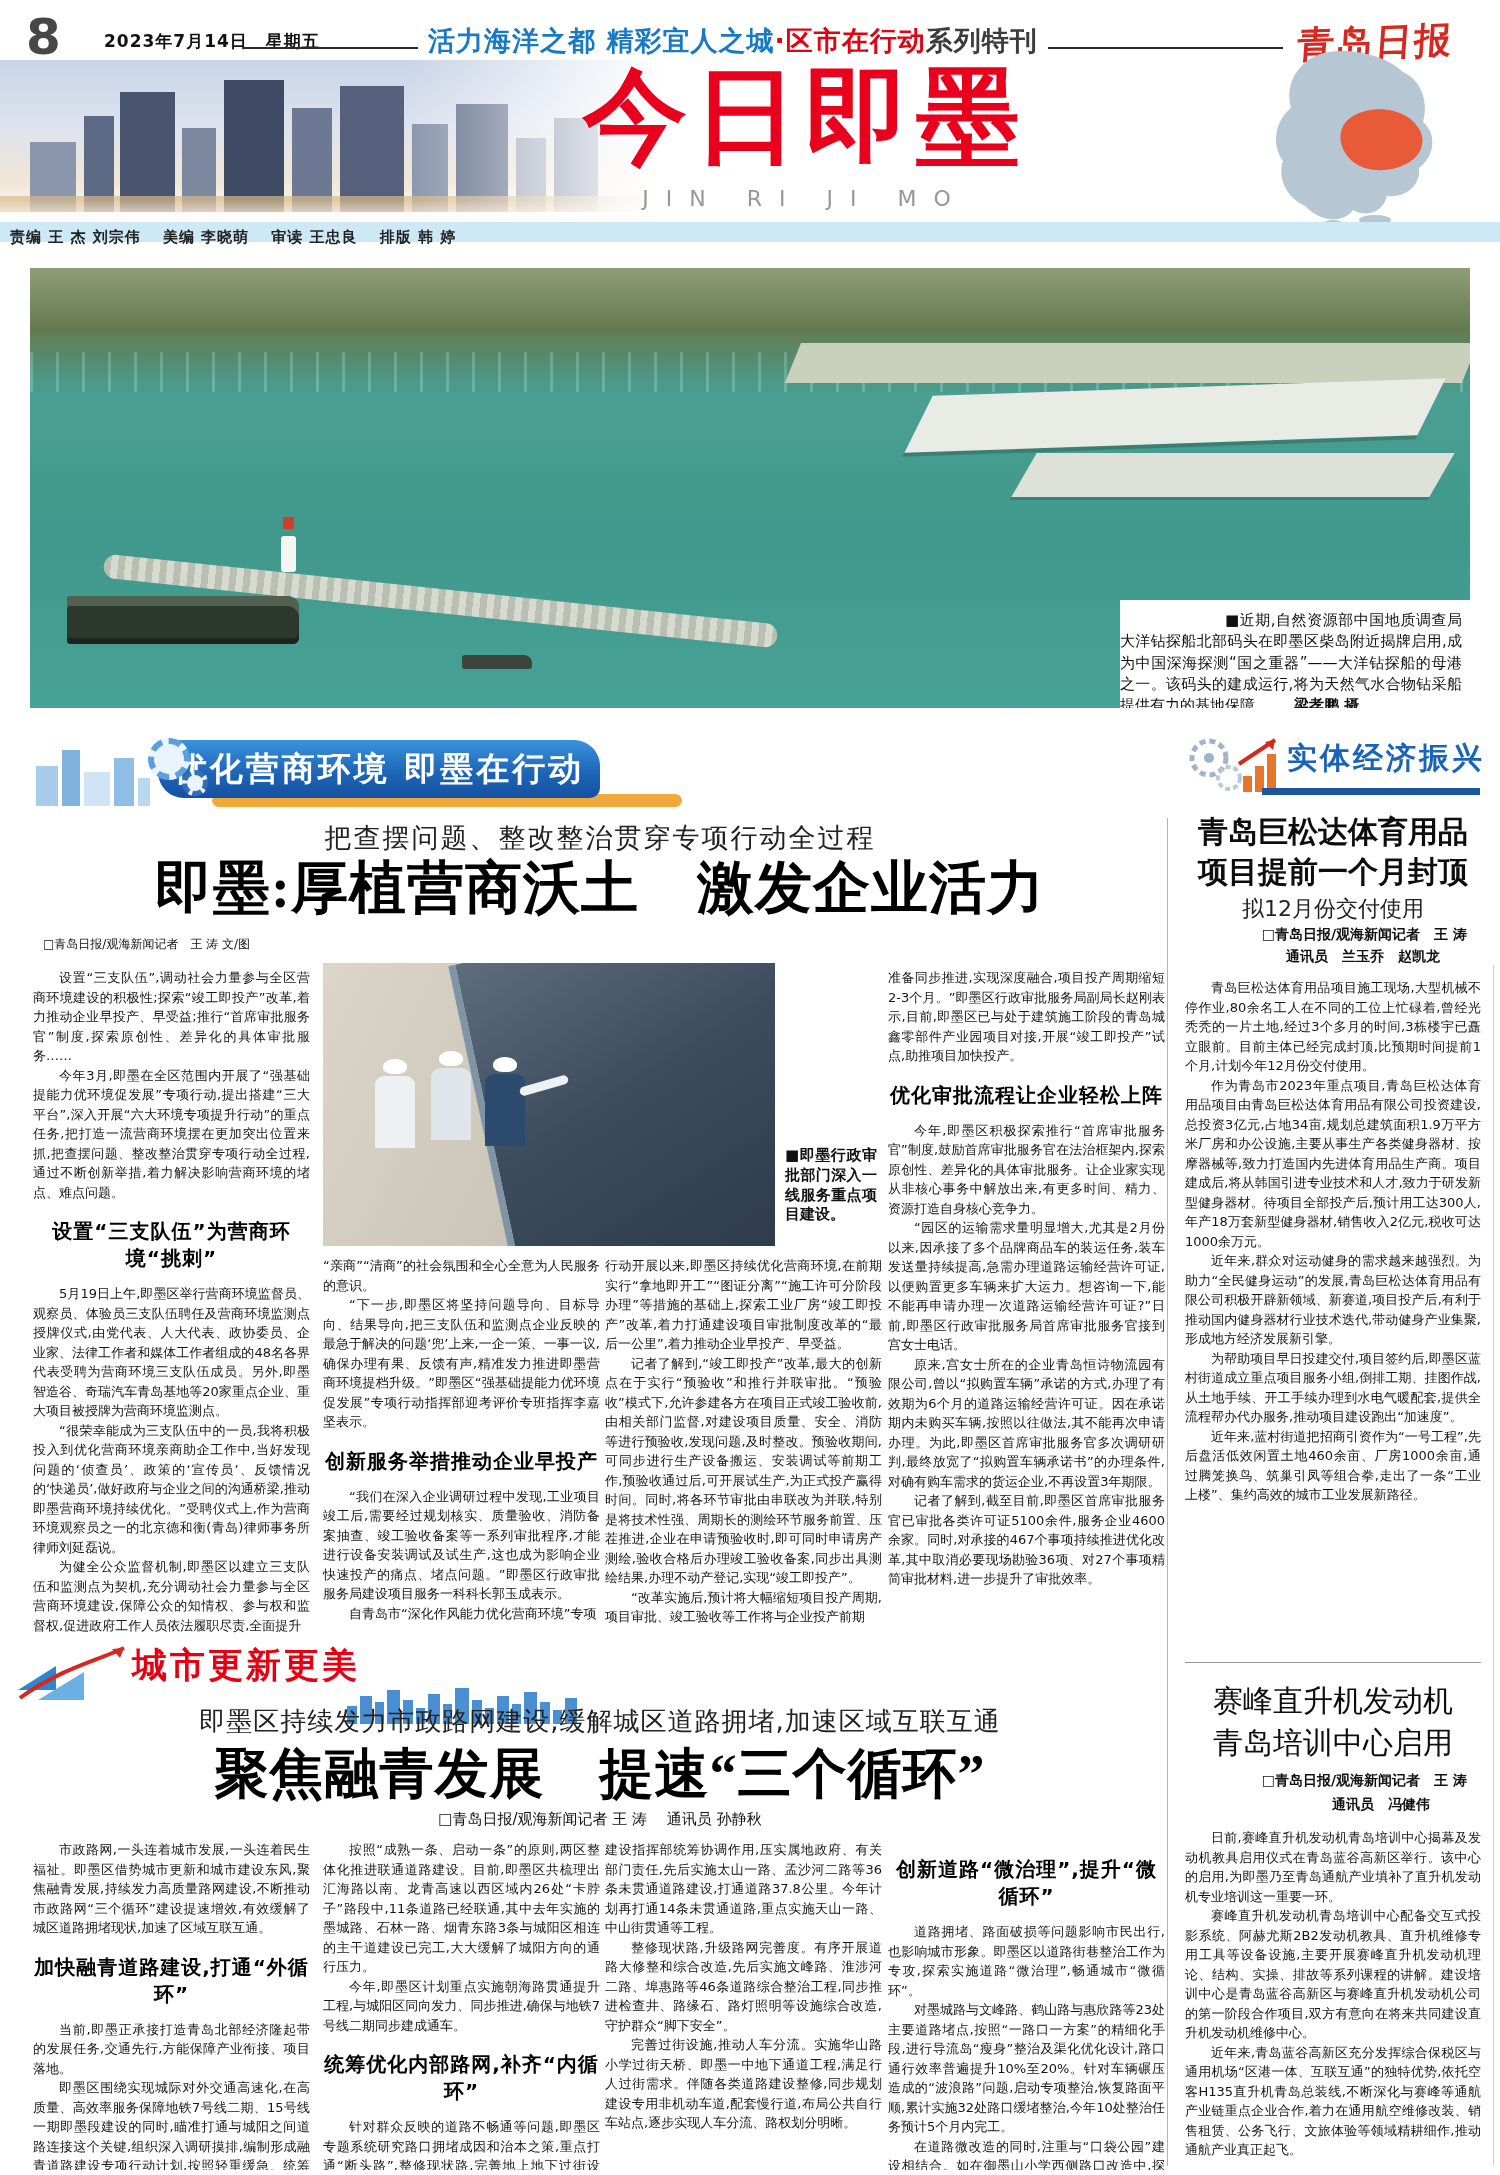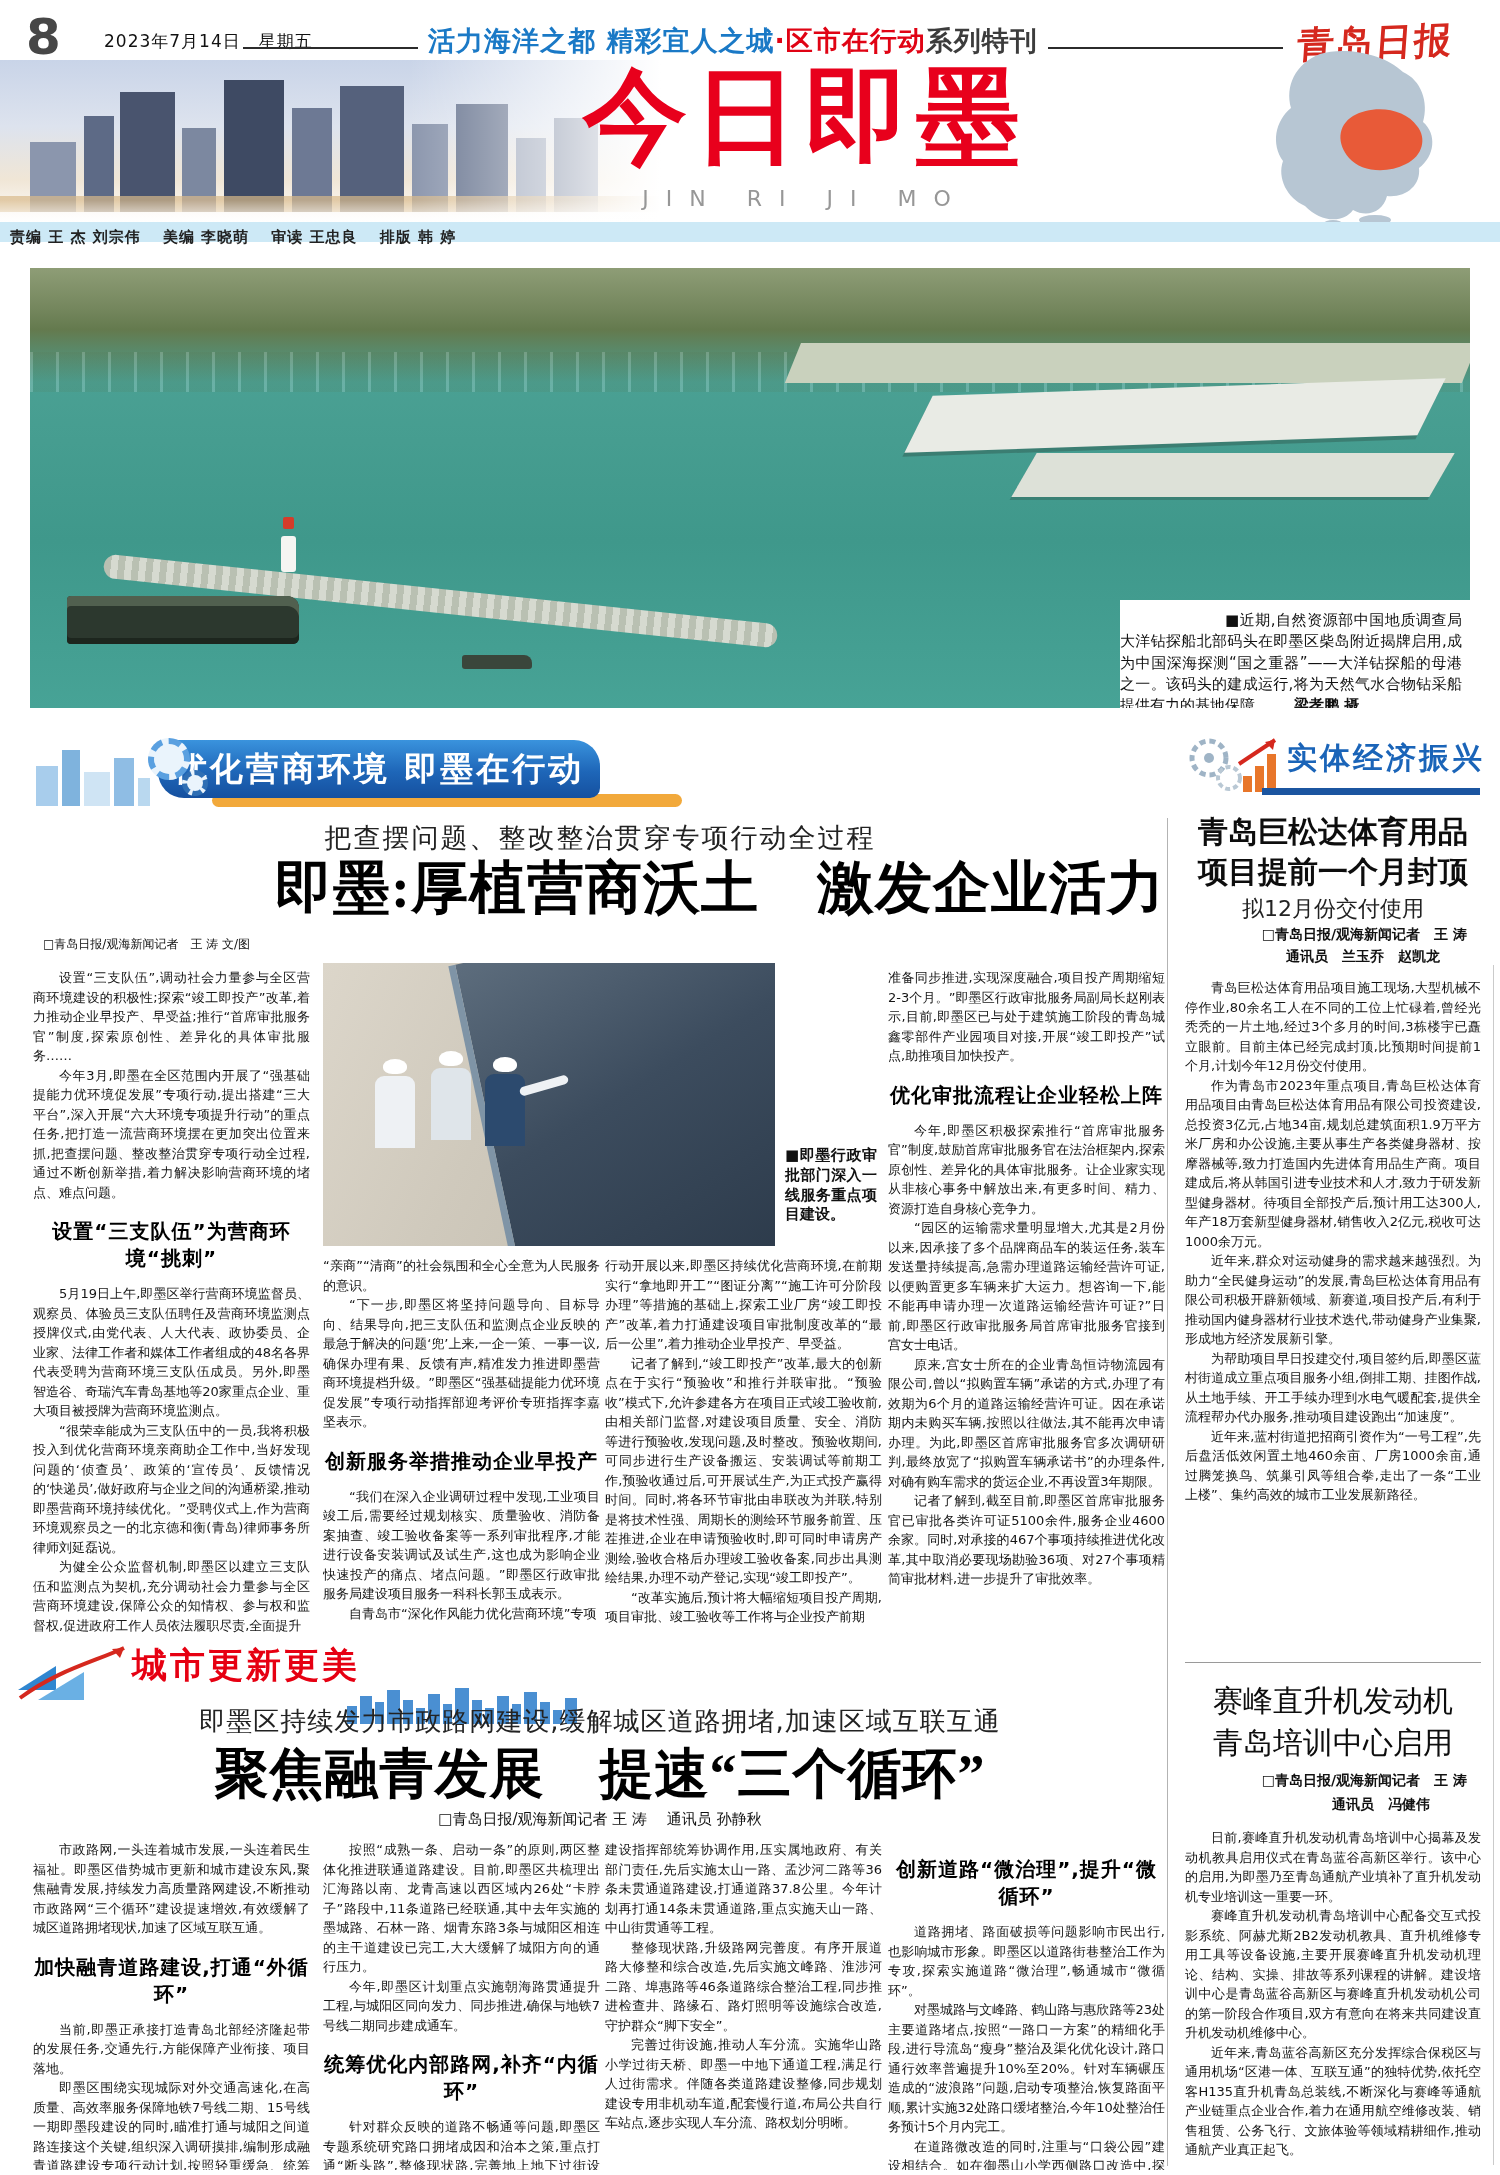--- a/index.html
+++ b/index.html
@@ -4,21 +4,21 @@
 <style>
 *{margin:0;padding:0;box-sizing:border-box}
 html,body{background:#e9e9e9}
 .page{position:relative;width:1500px;height:2175px;margin:0 auto;background:#fff;overflow:hidden;
   font-family:"DejaVu Sans","Liberation Sans",sans-serif;color:#161616}
 .abs{position:absolute}
 .serif{font-family:"Liberation Serif","DejaVu Serif",serif}
 
 
 .page-num{left:26px;top:8px;font-size:50px;font-weight:900;color:#474747}
-.date-line{left:104px;top:30px;font-size:17px;font-weight:normal;color:#111;letter-spacing:1px}
+.date-line{left:104px;top:30px;font-size:17px;font-weight:bold;color:#111;letter-spacing:1px}
 .hrule{height:2px;background:#2b2b2b;top:47px}
 .rule-left{left:243px;width:175px}
 .rule-right{left:1048px;width:235px}
 .series-title{left:428px;top:23px;font-size:27px;font-weight:bold;letter-spacing:1px;white-space:nowrap}
 .series-title .blue{color:#1a79c6}
 .series-title .red{color:#e00314}
 .series-title .dark{color:#3c3c3c}
 .paper-logo{left:1297px;top:18px;font-size:37px;font-weight:900;color:#d5281e;
   font-family:"Liberation Serif","DejaVu Serif",serif;transform:rotate(-2deg) skewX(-6deg);letter-spacing:2px}
 
@@ -67,21 +67,21 @@
 .g1{left:148px;top:738px;width:42px;height:42px;border:6px dashed #5aa0e0}
 .g2{left:182px;top:770px;width:26px;height:26px;border:5px dashed #2f6fb4}
 
 
 .eco-icon{left:1185px;top:730px;width:100px;height:66px}
 .eco-label{left:1287px;top:738px;font-size:30px;font-weight:900;color:#1a64b8;letter-spacing:3px}
 .eco-bar{left:1262px;top:788px;width:218px;height:7px;background:#1b55a0}
 
 
 .m-kicker{left:35px;top:820px;width:1130px;text-align:center;font-size:27px;color:#222;letter-spacing:2px;font-weight:500}
-.m-headline{left:35px;top:850px;width:1130px;text-align:right;font-size:57px;font-weight:900;color:#000;letter-spacing:1px}
+.m-headline{left:35px;top:850px;width:1130px;text-align:center;font-size:57px;font-weight:900;color:#000;letter-spacing:1px}
 .m-byline{left:43px;top:936px;width:1130px;font-size:12px;color:#111}
 .col{position:absolute;width:277px;overflow:hidden}
 #m-col1{left:33px;top:968px;height:684px}
 #m-col2{left:323px;top:1256px;height:396px}
 #m-col3{left:605px;top:1256px;height:396px}
 #m-col4{left:888px;top:968px;height:684px}
 .para{font-size:13px;line-height:19.5px;text-align:justify;text-indent:2em;color:#151515}
 .para.p0{text-indent:0}
 .sub-head{font-size:20px;font-weight:bold;text-align:center;margin:16px 0 12px;color:#000;letter-spacing:1px}
 

